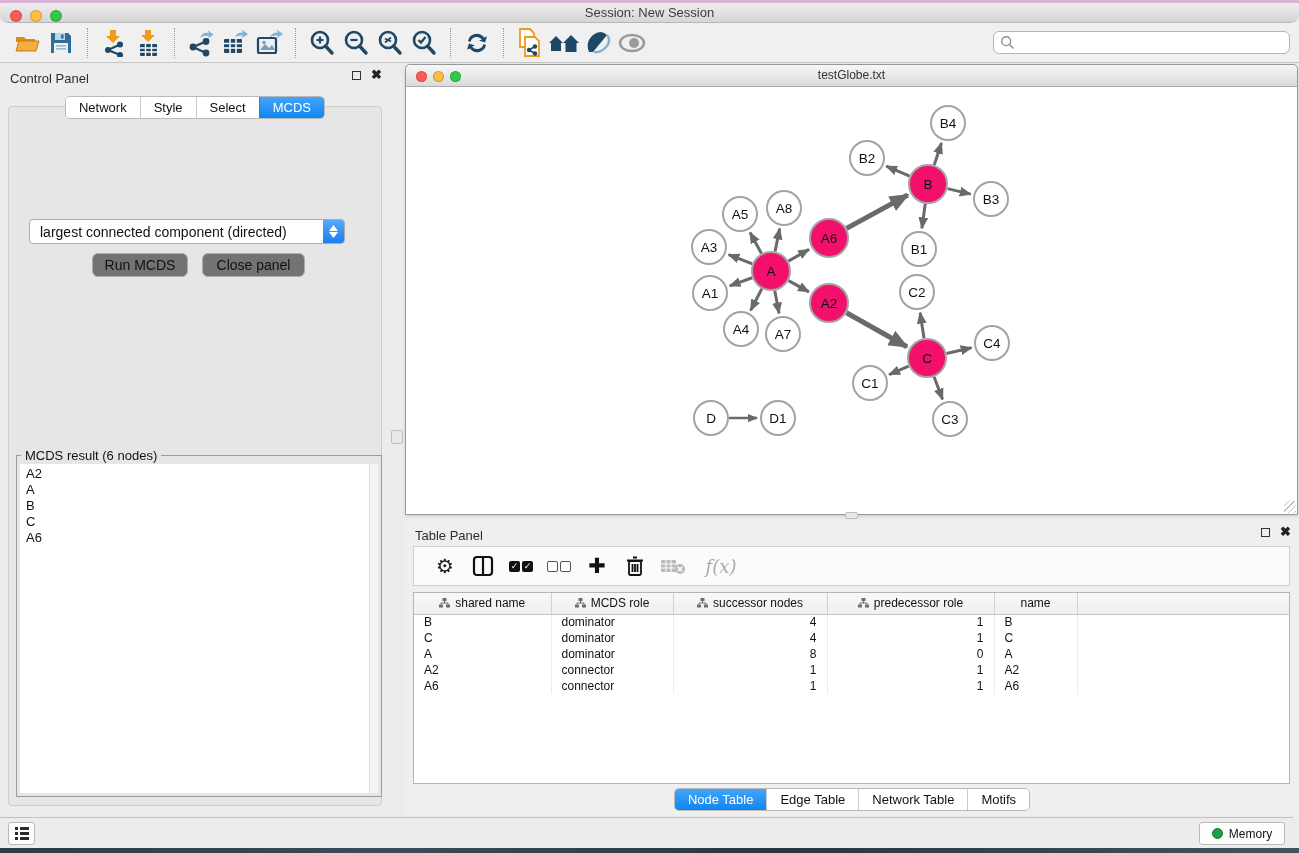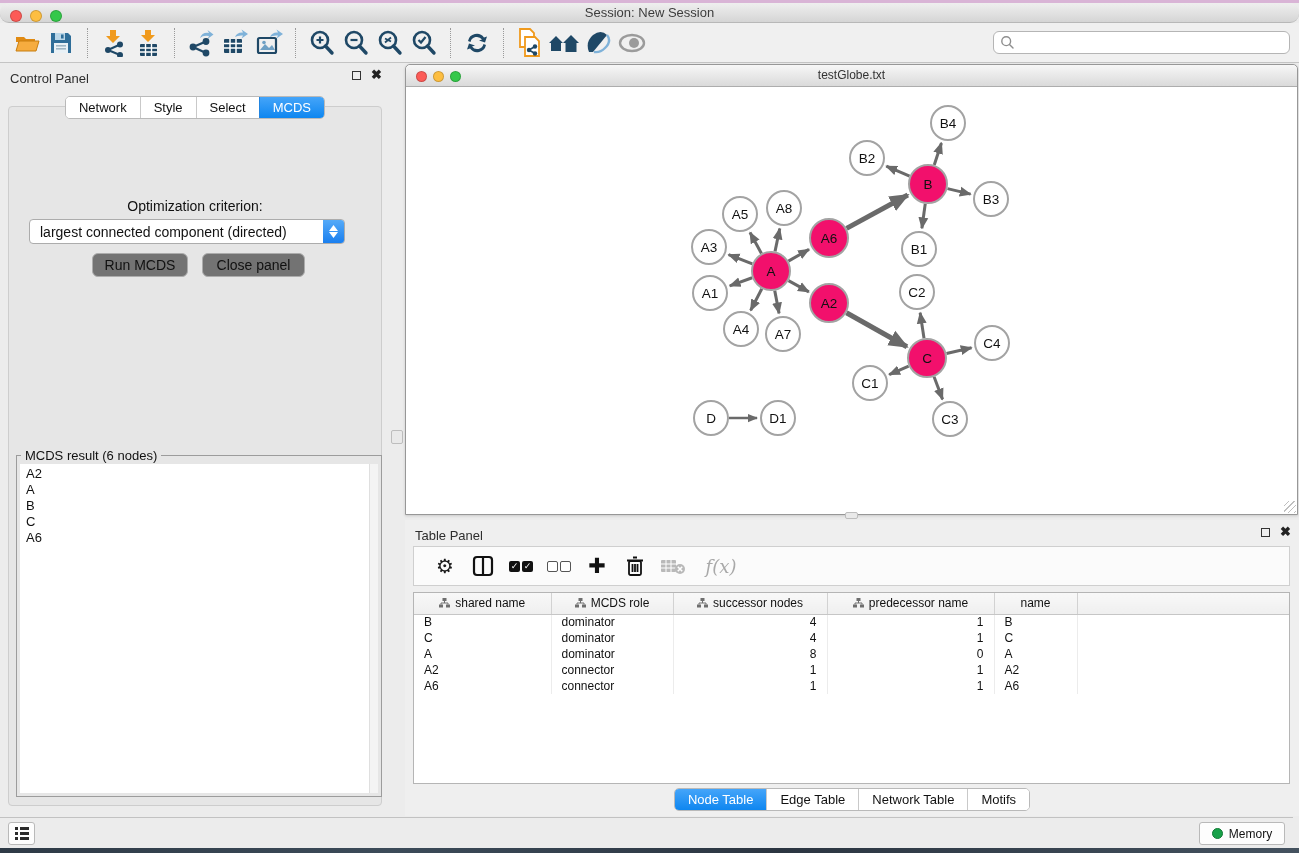--- a/index.html
+++ b/index.html
@@ -336,21 +336,20 @@
 
     <div class="cp-tabs">
       <span class="seg">
           <span class="tab"><span>Network</span></span>
           <span class="tab"><span>Style</span></span>
           <span class="tab"><span>Select</span></span>
           <span class="tab active"><span>MCDS</span></span>
         </span>
     </div>
 
-    <div class="opt-label">Optimization criterion:</div>
 
     <div class="mcds-select">
       <span class="val">largest connected component (directed)</span>
       <span class="stepper">
         <svg width="9" height="6" viewBox="0 0 9 6">
             <path d="M4.5 0 L9 6 H0 Z" fill="#fff"></path>
           </svg>
         <svg width="9" height="6" viewBox="0 0 9 6">
             <path d="M4.5 6 L0 0 H9 Z" fill="#fff"></path>
           </svg>
@@ -614,21 +613,21 @@
               <th>
               <span class="th-inner">
                 <span class="tree-icon">
                   <svg width="11" height="10" viewBox="0 0 11 10">
                     <rect x="3.5" y="0" width="4" height="3" fill="#6E6E6E"></rect>
                     <rect x="0" y="6.5" width="4" height="3" fill="#6E6E6E"></rect>
                     <rect x="7" y="6.5" width="4" height="3" fill="#6E6E6E"></rect>
                     <path d="M5.5 3 v2 M2 6.5 v-1.5 h7 v1.5" fill="none" stroke="#6E6E6E" stroke-width="1"></path>
                   </svg>
                 </span>
-                <span>predecessor name</span>
+                <span>predecessor role</span>
               </span>
             </th>
               <th>
               <span class="th-inner">
 
                 <span>name</span>
               </span>
             </th>
               <th>
               <span class="th-inner">

